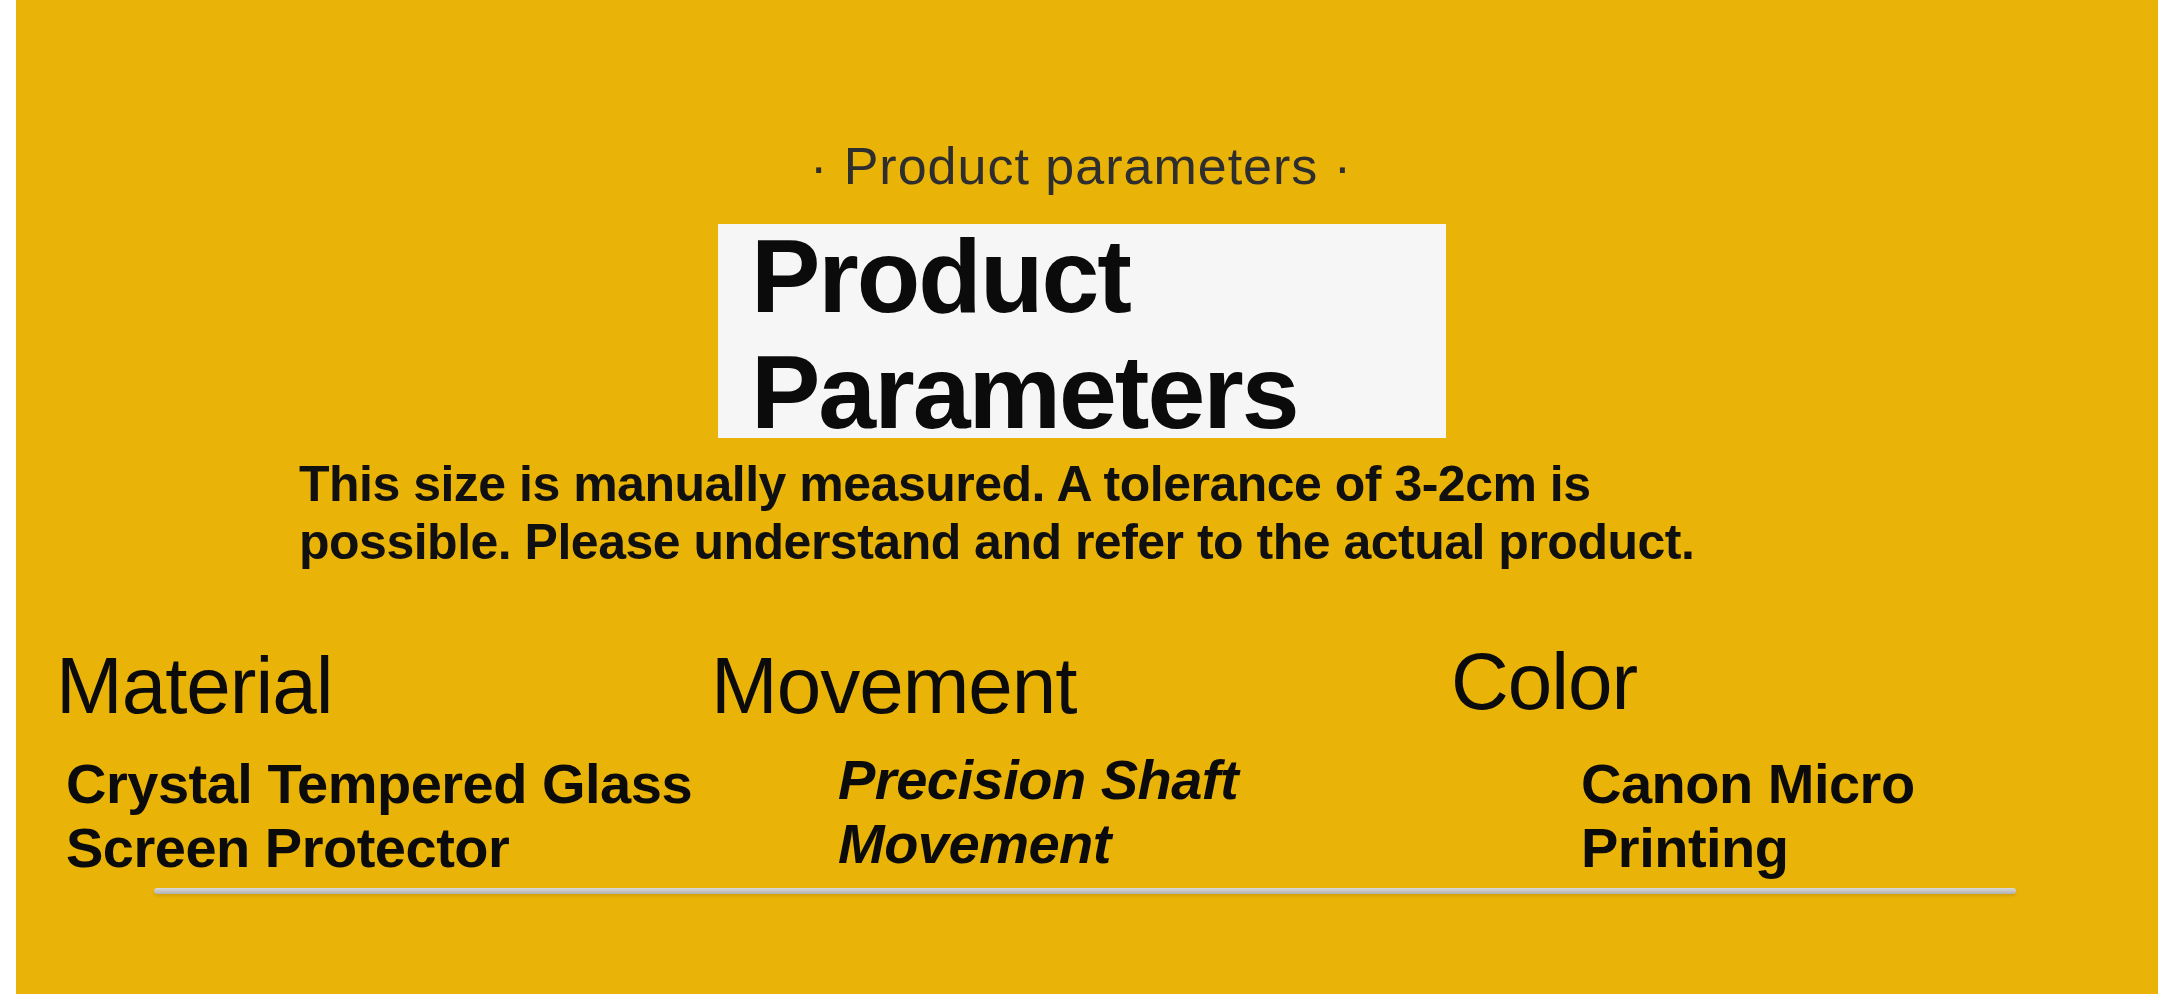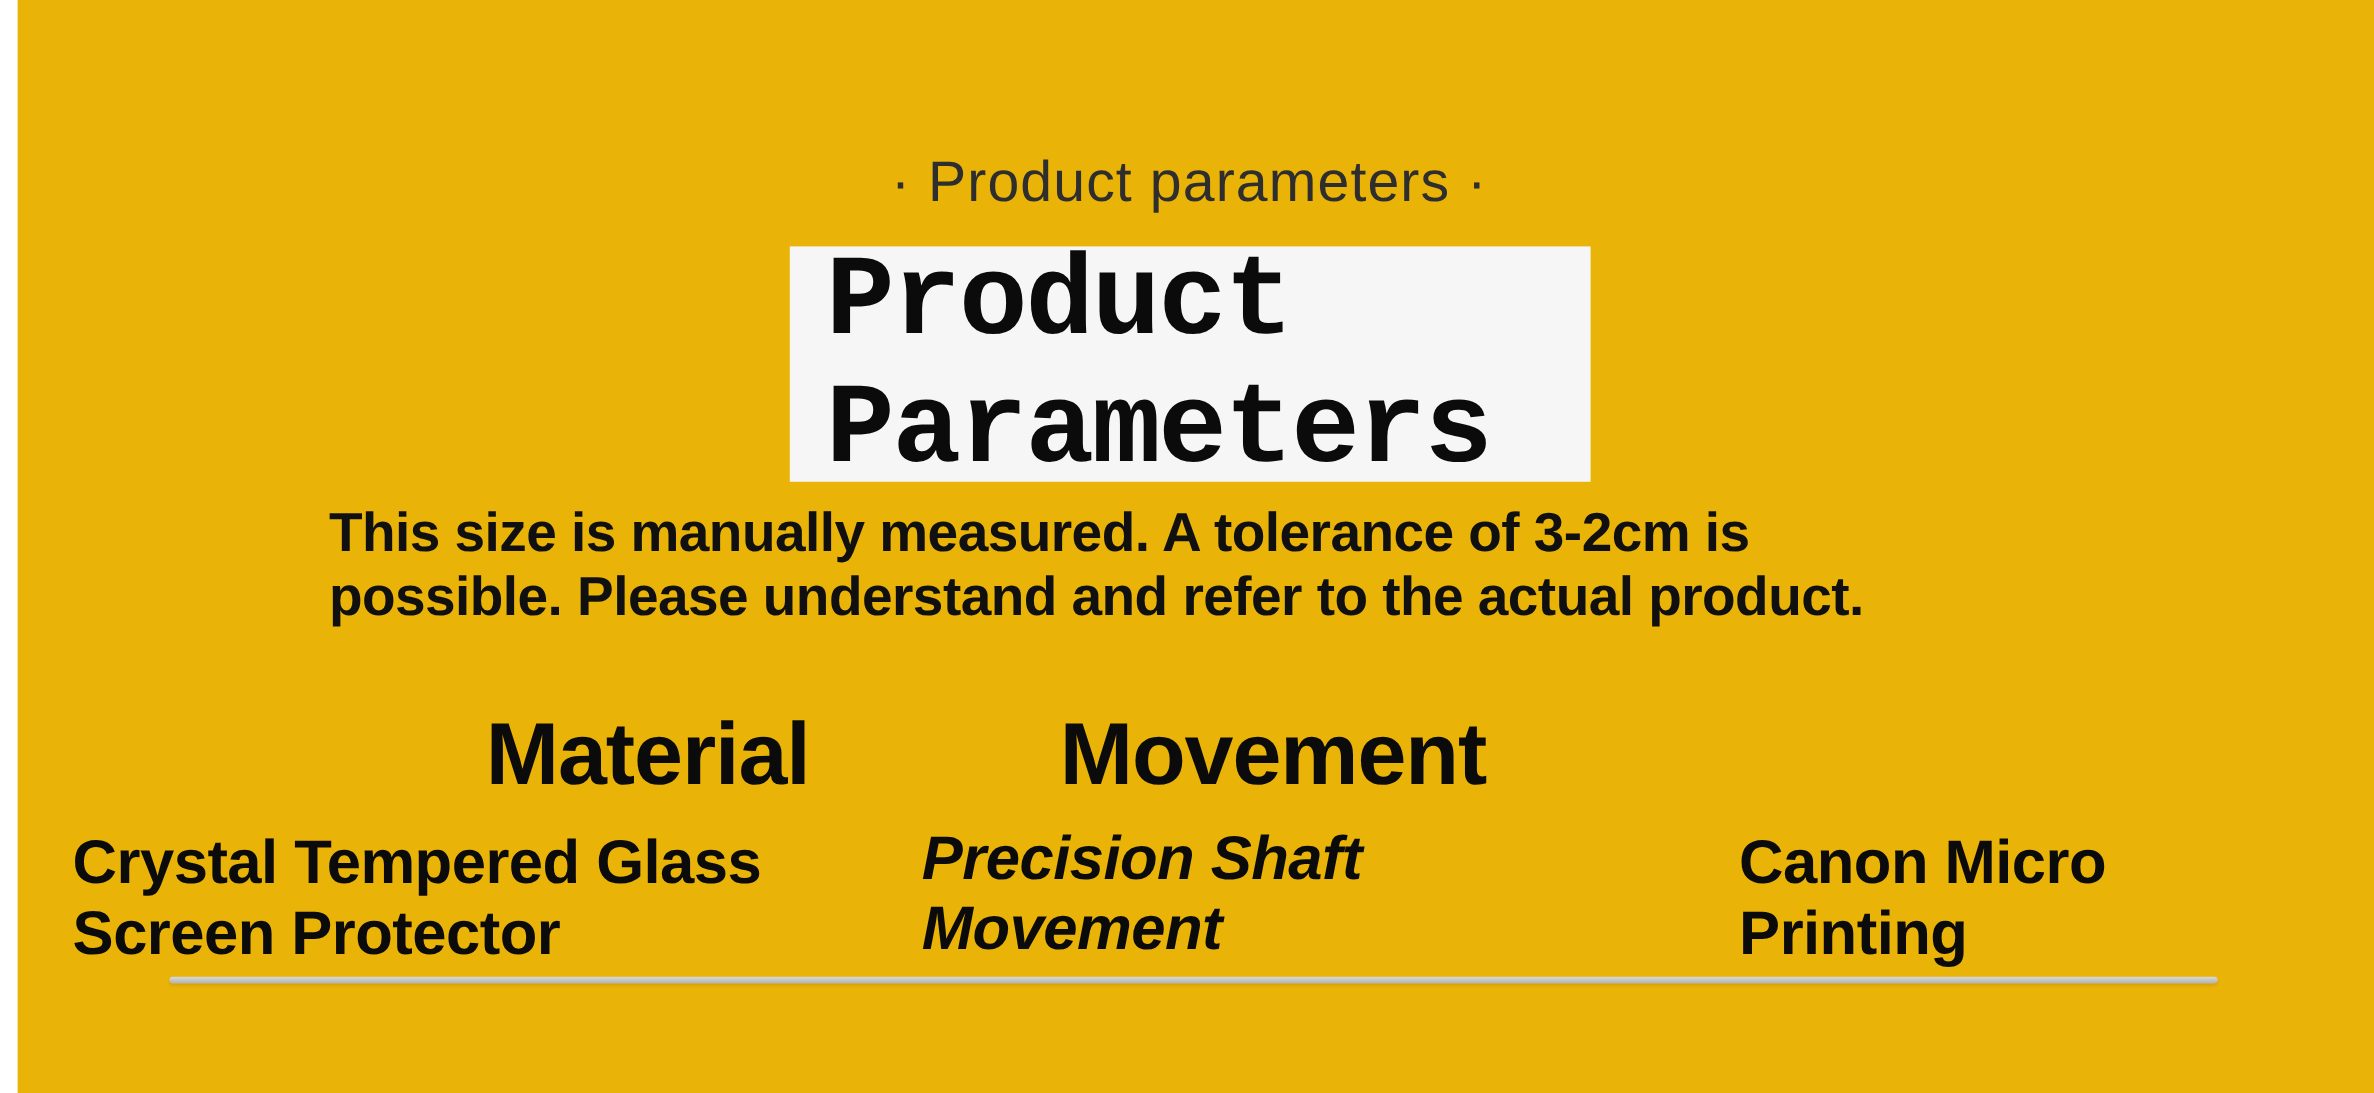--- a/index.html
+++ b/index.html
@@ -56,23 +56,23 @@
     line-height: 58px;
     font-weight: bold;
     letter-spacing: -0.5px;
     color: #101010;
     white-space: pre-line;
   }
   .param-label {
     position: absolute;
     top: 640px;
     font-size: 80px;
-    font-weight: bold;
+    font-weight: normal;
     letter-spacing: -1px;
-    text-align: right;
+    text-align: left;
     color: #0b0b0b;
     white-space: nowrap;
   }
   .param-value {
     position: absolute;
     top: 752px;
     font-size: 56px;
     line-height: 64px;
     font-weight: bold;
     letter-spacing: -0.5px;
@@ -98,32 +98,33 @@
 </style>
 </head>
 <body>
 
 <div id="canvas">
 
   <div class="eyebrow">· Product parameters ·</div>
 
   <div class="title-bg"></div>
 
-  <h1 class="main-title" style="margin:0;font-family:Liberation Mono, monospace;">Product
+  <h1 class="main-title" style="margin:0;">Product
 Parameters</h1>
 
   <div class="tolerance-note">This size is manually measured. A tolerance of 3-2cm is
 possible. Please understand and refer to the actual product.</div>
 
   <div class="param-label" id="param-label-material">Material</div>
   <div class="param-value" id="param-value-material">Crystal Tempered Glass
 Screen Protector</div>
 
   <div class="param-label" id="param-label-movement">Movement</div>
   <div class="param-value" id="param-value-movement">Precision Shaft
 Movement</div>
 
+  <div class="param-label" id="param-label-color">Color</div>
   <div class="param-value" id="param-value-color">Canon Micro
 Printing</div>
 
   <div class="divider"></div>
 
 </div>
 
 </body></html>

